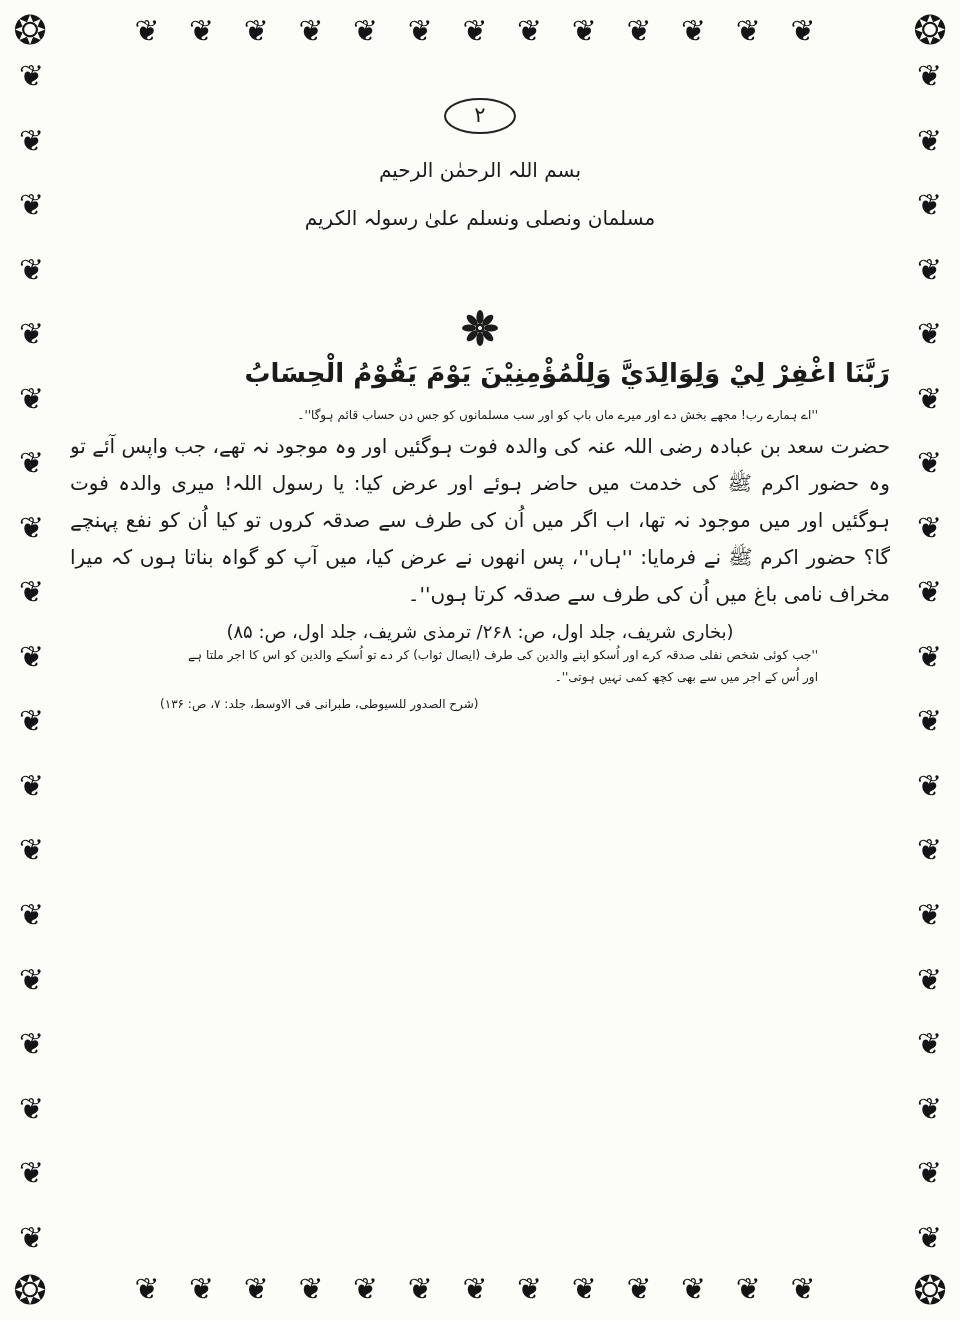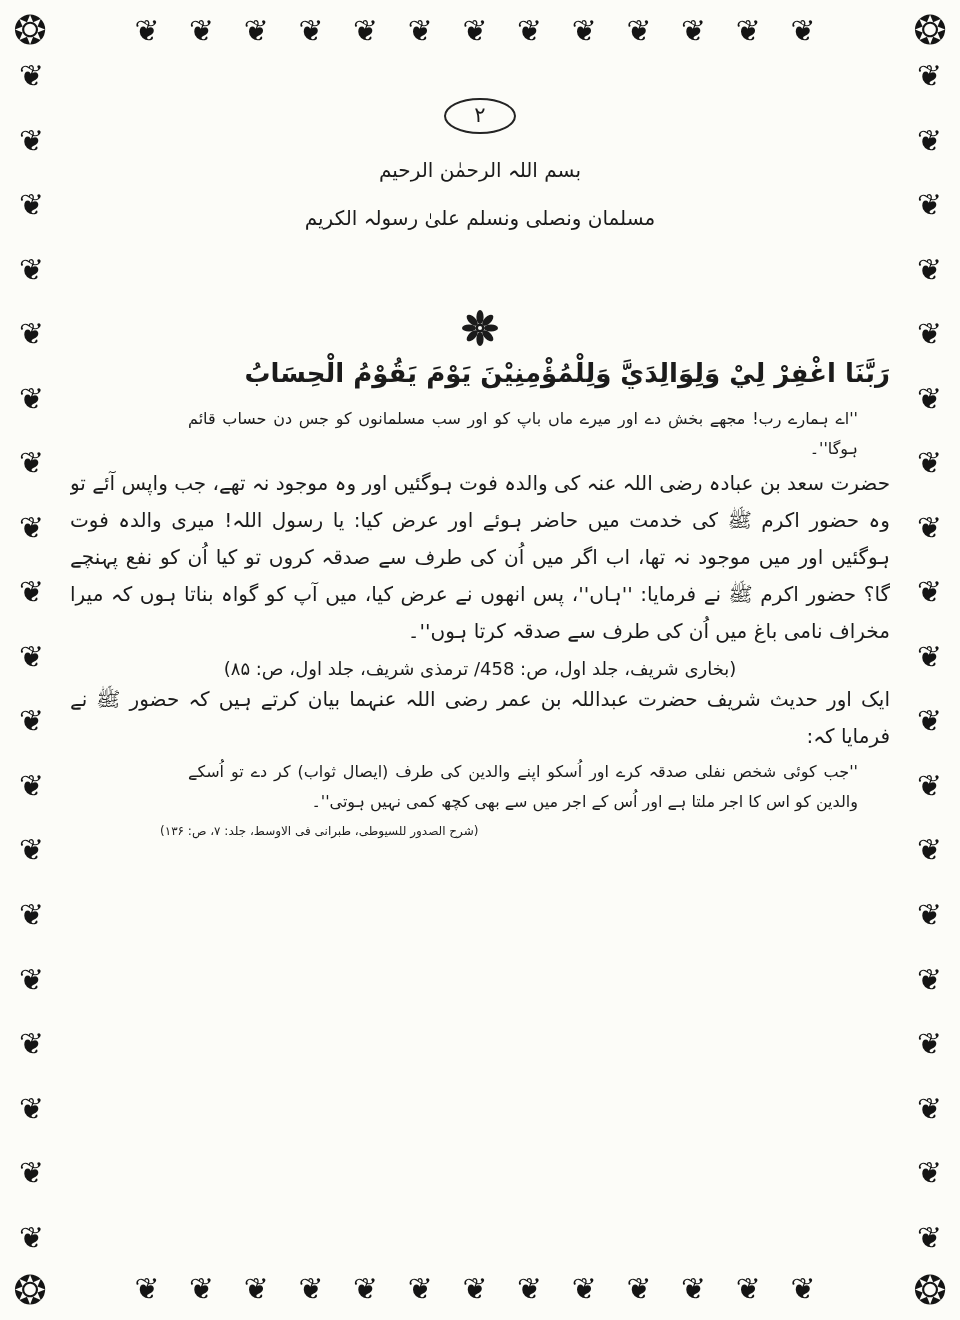--- a/index.html
+++ b/index.html
@@ -47,22 +47,22 @@
   .flower-wrap { text-align:center; margin:0 0 8px 0; height:42px; }
   .verse {
     text-align:right; font-size:26px; font-weight:bold;
     margin:2px 0 16px 0; letter-spacing:0.5px;
   }
   .para {
     font-size:20px; line-height:1.85; text-align:justify;
     margin:2px 0;
   }
   .quote {
-    font-size:16px; line-height:1.85; text-align:justify;
-    margin:2px 32px 2px 118px;
+    font-size:12px; line-height:1.85; text-align:justify;
+    margin:2px 72px 2px 118px;
   }
   .cite-center { text-align:center; font-size:18px; margin:8px 0 2px 0; }
   .cite-left   { text-align:left;   font-size:12px; margin:8px 130px 0 90px; }
 </style>
 </head>
 <body>
 
 <div class="page">
 
   <div class="b-edge b-top">❦ ❦ ❦ ❦ ❦ ❦ ❦ ❦ ❦ ❦ ❦ ❦ ❦</div>
@@ -99,19 +99,18 @@
           <circle cx="20" cy="20" r="4.5"></circle>
         </g>
         <circle cx="20" cy="20" r="2" fill="#fcfcf8"></circle>
       </svg>
     </div>
 
     <div class="verse">رَبَّنَا اغْفِرْ لِيْ وَلِوَالِدَيَّ وَلِلْمُؤْمِنِيْنَ يَوْمَ يَقُوْمُ الْحِسَابُ</div>
 
     <p class="quote">''اے ہمارے رب! مجھے بخش دے اور میرے ماں باپ کو اور سب مسلمانوں کو جس دن حساب قائم ہوگا''۔</p>
     <p class="para">حضرت سعد بن عبادہ رضی اللہ عنہ کی والدہ فوت ہوگئیں اور وہ موجود نہ تھے، جب واپس آئے تو وہ حضور اکرم ﷺ کی خدمت میں حاضر ہوئے اور عرض کیا: یا رسول اللہ! میری والدہ فوت ہوگئیں اور میں موجود نہ تھا، اب اگر میں اُن کی طرف سے صدقہ کروں تو کیا اُن کو نفع پہنچے گا؟ حضور اکرم ﷺ نے فرمایا: ''ہاں''، پس انھوں نے عرض کیا، میں آپ کو گواہ بناتا ہوں کہ میرا مخراف نامی باغ میں اُن کی طرف سے صدقہ کرتا ہوں''۔</p>
-    <p class="cite-center">(بخاری شریف، جلد اول، ص: 458/ ترمذی شریف، جلد اول، ص: ۸۵)</p>
-    <p class="para">ایک اور حدیث شریف حضرت عبداللہ بن عمر رضی اللہ عنہما بیان کرتے ہیں کہ حضور ﷺ نے فرمایا کہ:</p>
+    <p class="cite-center">(بخاری شریف، جلد اول، ص: ۲۶۸/ ترمذی شریف، جلد اول، ص: ۸۵)</p>
     <p class="quote">''جب کوئی شخص نفلی صدقہ کرے اور اُسکو اپنے والدین کی طرف (ایصال ثواب) کر دے تو اُسکے والدین کو اس کا اجر ملتا ہے اور اُس کے اجر میں سے بھی کچھ کمی نہیں ہوتی''۔</p>
     <p class="cite-left">(شرح الصدور للسیوطی، طبرانی فی الاوسط، جلد: ۷، ص: ۱۳۶)</p>
 
   </div>
 </div>
 
 </body></html>

